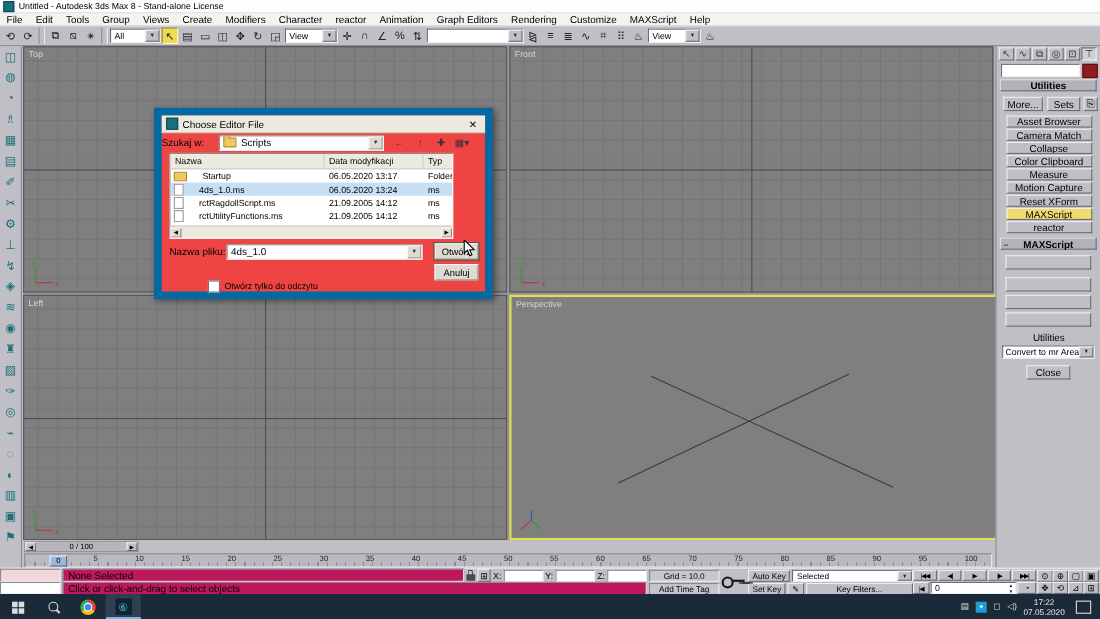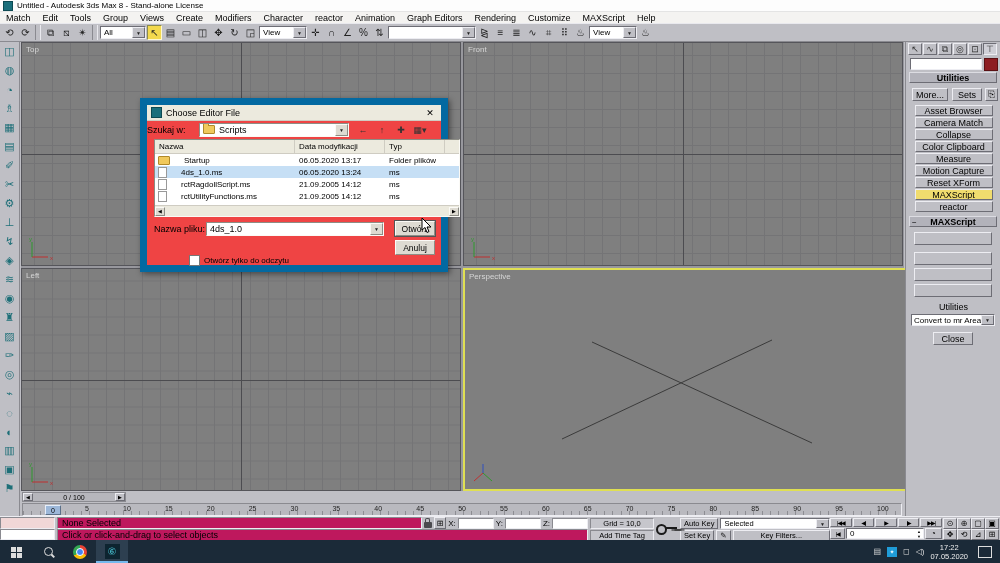--- a/index.html
+++ b/index.html
@@ -155,21 +155,21 @@
   .dlg-close{position:absolute;right:4px;top:2px;width:14px;height:12px;display:flex;align-items:center;justify-content:center;font-size:9px}
   .dlg-close::after{content:"✕"}
   .dlg-row{position:absolute;left:0;right:0;display:flex;align-items:center}
   .combo{background:#fff;border:1px solid;border-color:#8d8d85 #fbfaf6 #fbfaf6 #8d8d85;height:14px;
          display:flex;align-items:center;padding-left:3px;position:relative;box-sizing:border-box;overflow:hidden}
   .combo .dd-btn{background:#dedbd2;border-color:#fbfaf6 #8d8d85 #8d8d85 #fbfaf6}
   .folder{width:10px;height:7px;background:#f0c95c;border:1px solid #b08a2a;position:relative;border-radius:1px;flex:none}
   .folder::before{content:"";position:absolute;top:-3px;left:-1px;width:4px;height:2px;background:#f0c95c;border:1px solid #b08a2a;border-bottom:none}
   .dlg-tools{display:flex;gap:3px;align-items:center;margin-left:6px}
   .dlg-tool{width:16px;height:14px;display:flex;align-items:center;justify-content:center;font-size:9px;color:#333}
-  .file-list{position:absolute;left:7px;top:34px;width:306px;height:78px;background:#fff;
+  .file-list{position:absolute;left:7px;top:34px;width:258px;height:78px;background:#fff;
              border:1px solid;border-color:#8d8d85 #fbfaf6 #fbfaf6 #8d8d85;overflow:hidden;box-sizing:border-box}
   .fl-header{display:flex;height:13px;background:#eceade;border-bottom:1px solid #cfccc2;width:310px}
   .fl-h{font-size:8px;display:flex;align-items:center;padding-left:4px;border-right:1px solid #cfccc2;box-sizing:border-box}
   .fl-h:nth-of-type(1){width:140px}.fl-h:nth-of-type(2){width:90px}.fl-h:nth-of-type(3){width:60px}.fl-h:nth-of-type(4){width:20px}
   .fl-row{display:flex;height:12px;align-items:center;width:310px;font-size:8px}
   .fl-row.is-selected{background:#c6dff5}
   .fl-name{width:140px;display:flex;align-items:center;gap:14px;padding-left:3px;box-sizing:border-box;overflow:hidden;white-space:nowrap}
   .fl-date{width:90px;padding-left:4px;box-sizing:border-box;white-space:nowrap}
   .fl-type{width:60px;padding-left:4px;box-sizing:border-box;white-space:nowrap}
   .fl-ico{width:7px;height:9px;background:#fff;border:1px solid #999;flex:none}
@@ -189,21 +189,21 @@
 </head>
 <body>
 
 <div class="titlebar">
   <span class="appico"></span>
   <span>Untitled - Autodesk 3ds Max 8 - Stand-alone License</span>
 </div>
 
 <div class="menubar">
 
-<span class="menu-item">Match</span>
+<span class="menu-item">File</span>
     <span class="menu-item">Edit</span>
     <span class="menu-item">Tools</span>
     <span class="menu-item">Group</span>
     <span class="menu-item">Views</span>
     <span class="menu-item">Create</span>
     <span class="menu-item">Modifiers</span>
     <span class="menu-item">Character</span>
     <span class="menu-item">reactor</span>
     <span class="menu-item">Animation</span>
     <span class="menu-item">Graph Editors</span>

